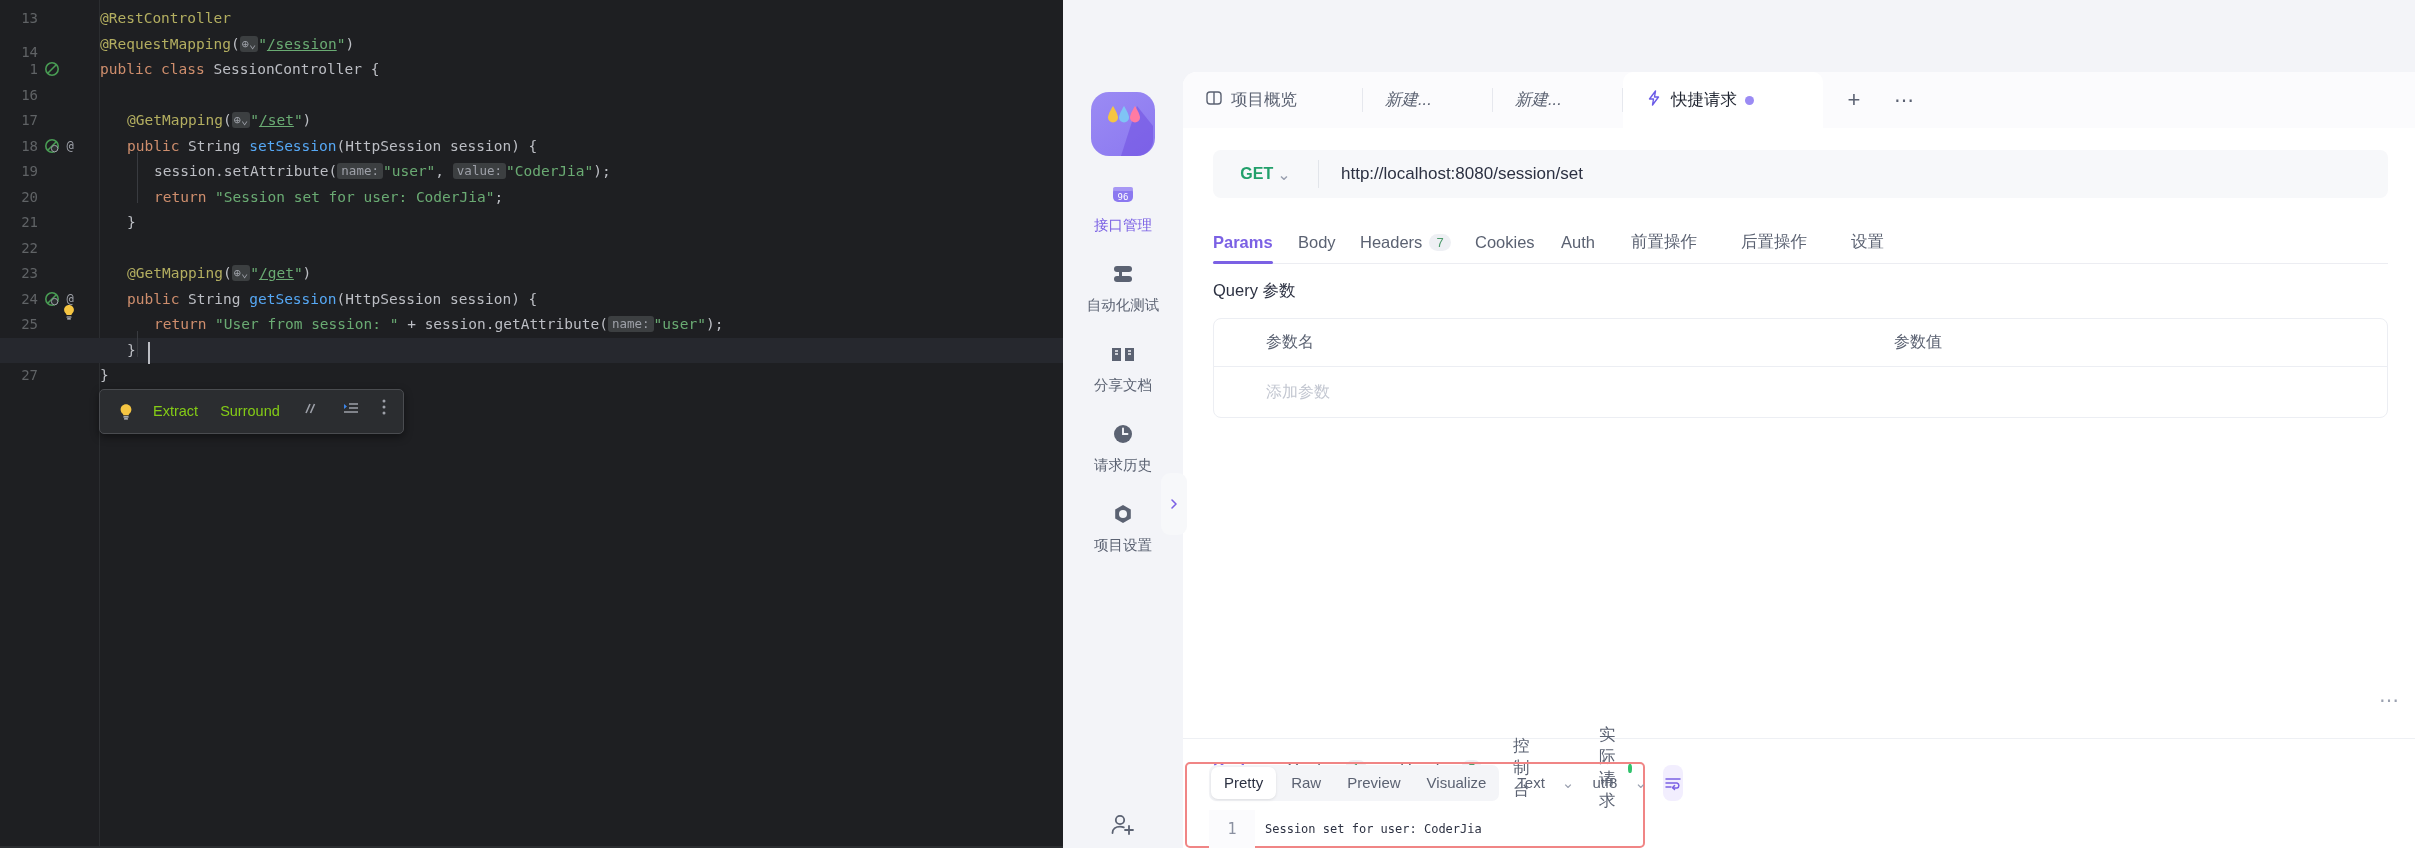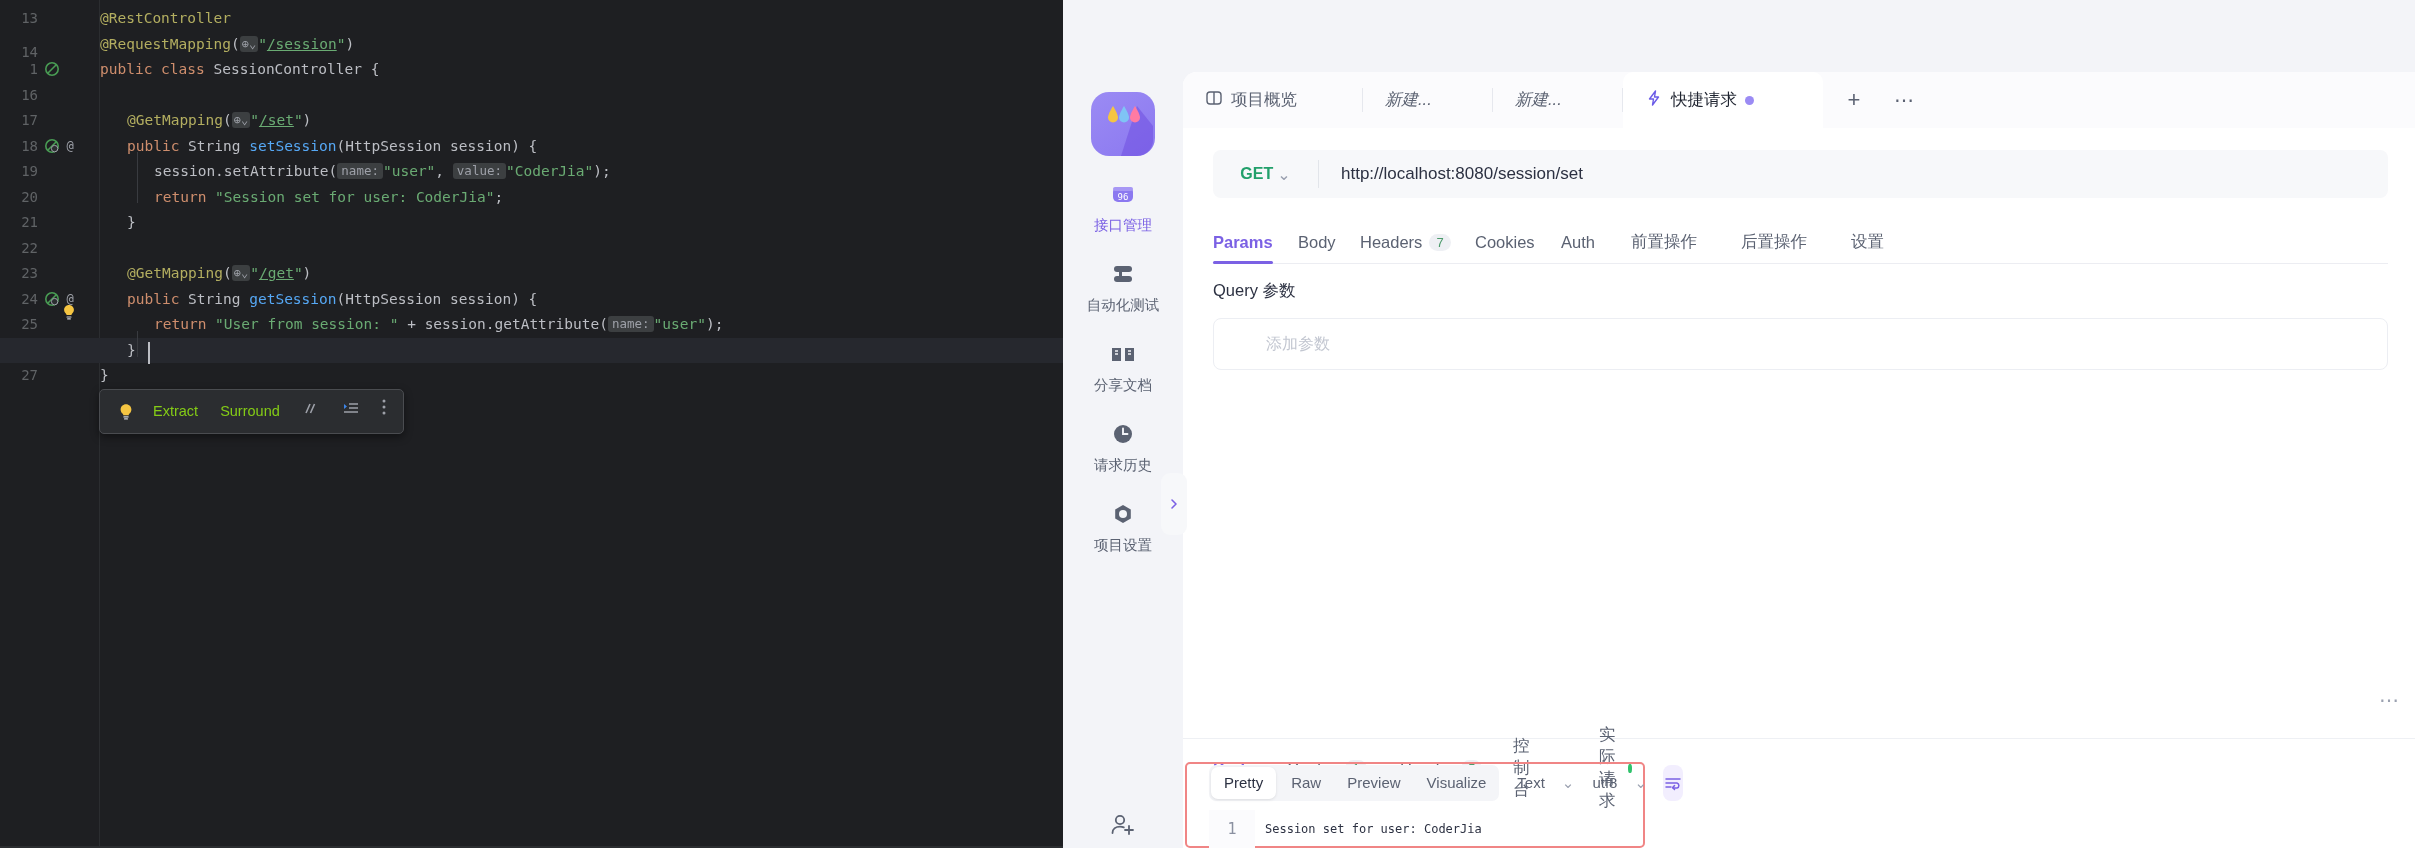--- a/index.html
+++ b/index.html
@@ -445,20 +445,24 @@
             <span>后置操作</span>
           </div>
           <div class="reqtab" style="left:638px;">
             <span>设置</span>
           </div>
         </div>
 
         <div class="qsec-title">Query 参数</div>
 
         <div class="ptable">
+          <div class="ptable-head">
+            <div class="pth" style="padding-left:52px; width:680px;">参数名</div>
+            <div class="pth">参数值</div>
+          </div>
           <div class="ptable-row">
             <div class="ptd-ph" style="padding-left:52px;">添加参数</div>
           </div>
         </div>
 
         <div class="collapse-handle">
           <svg width="14" height="14" viewBox="0 0 14 14">
             <path d="M5 3 L9 7 L5 11" fill="none" stroke="#7b61e4" stroke-width="1.6" stroke-linecap="round" stroke-linejoin="round"></path>
           </svg>
         </div>

